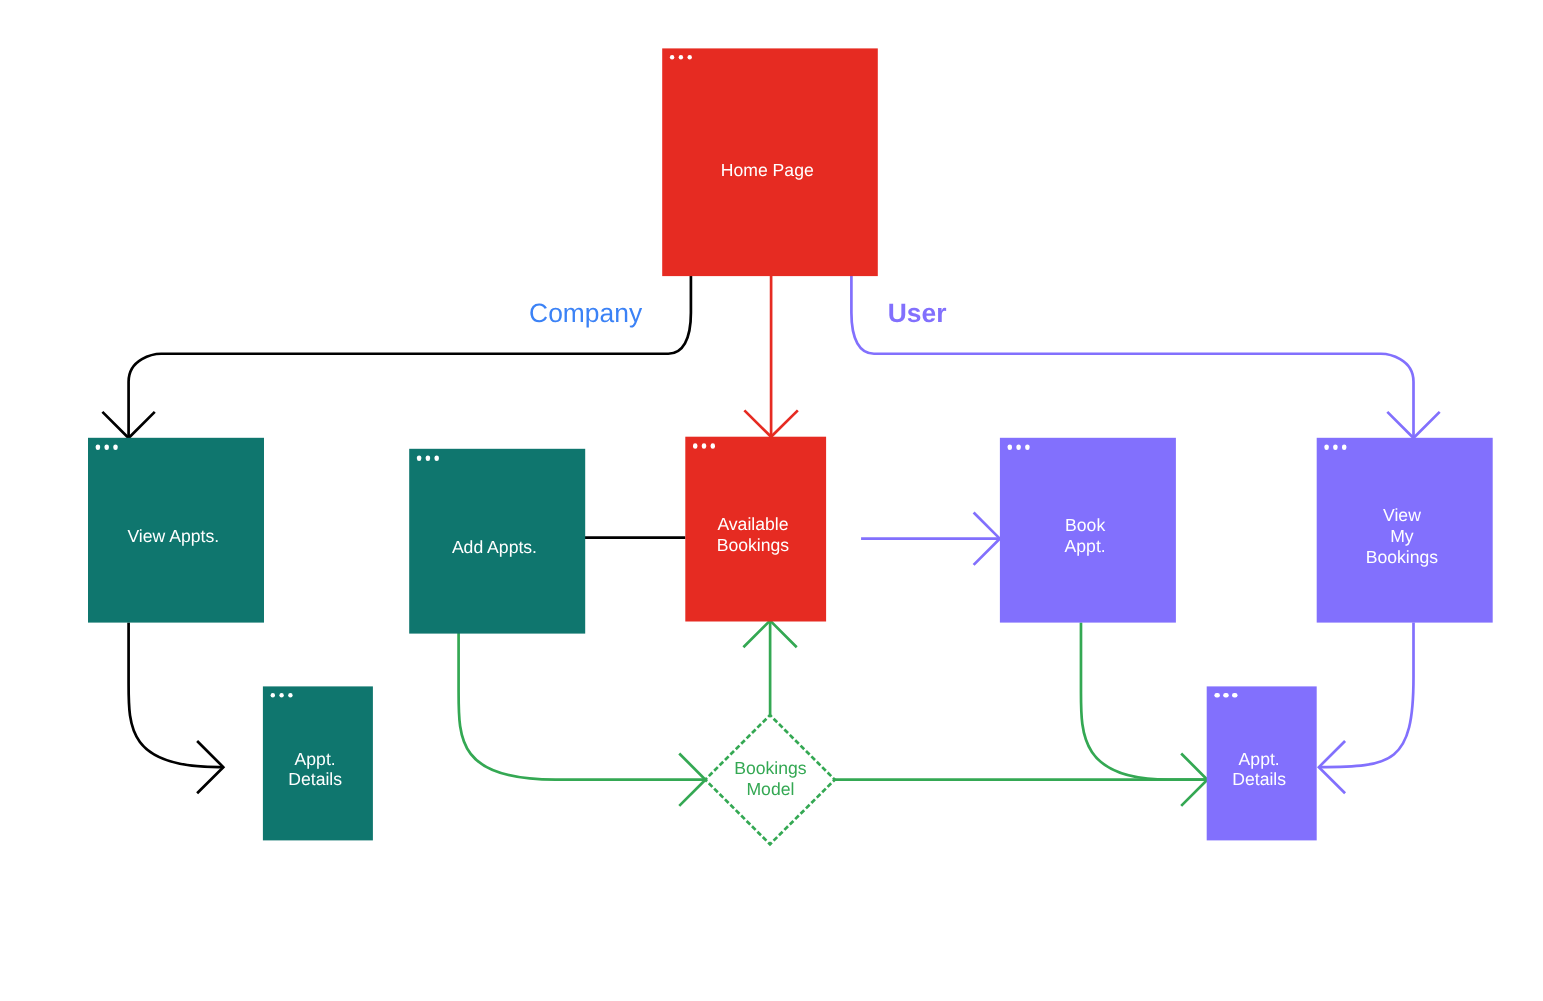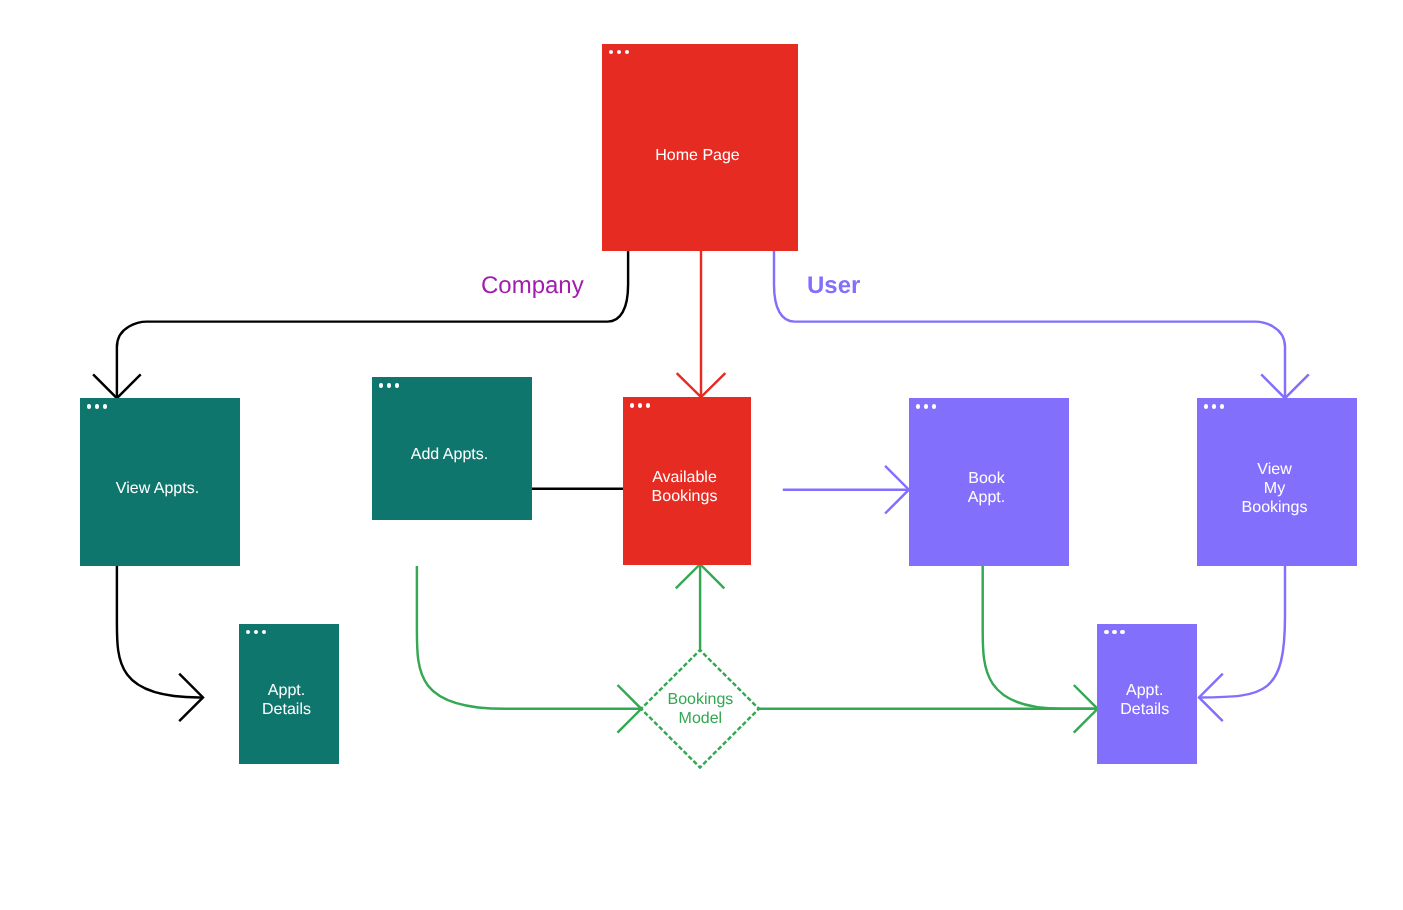--- a/index.html
+++ b/index.html
@@ -17,21 +17,21 @@
   .e-green{stroke:#34A853;}
   .diamond-dashed{stroke:#34A853;stroke-width:2.3;stroke-dasharray:4.62 2.31;stroke-dashoffset:2.31;fill:none;stroke-linecap:butt;}
   .card.red{background:#E62B22;}
   .card.black{background:#0f766e;margin-left:36px;}
   .card.purple{background:#8270FD;}
   .card .label{color:#fff;}
   .dots{position:absolute;left:7.1px;top:6.3px;display:flex;gap:3.7px;}
   .dots i{display:block;width:4.3px;height:4.3px;border-radius:50%;background:#fff;}
   .diamond-label .label{color:#34A853;top:1.6px;left:0.4px;line-height:18.9px;}
   .edge-label{filter:blur(0px);position:absolute;font-size:24px;line-height:28px;white-space:nowrap;}
-  .edge-label.black{color:#a21caf;}
+  .edge-label.black{color:#3b82f6;}
   .edge-label.purple{color:#8270FD;font-weight:bold;}
 </style>
 </head>
 <body>
 
 <div id="stage">
 
   <svg class="edges" viewBox="0 0 1403 910" width="1403" height="910">
 
     <g>
@@ -104,21 +104,21 @@
 
   <div class="node card black" style="left:44px;top:398px;width:160px;height:168px;">
     <span class="dots">
       <i></i>
         <i></i>
         <i></i>
     </span>
     <span class="label">View Appts.</span>
   </div>
 
-  <div class="node card black" style="left:336px;top:377px;width:160px;height:143px;">
+  <div class="node card black" style="left:336px;top:408px;width:160px;height:168px;">
     <span class="dots">
       <i></i>
         <i></i>
         <i></i>
     </span>
     <span class="label">Add Appts.</span>
   </div>
 
   <div class="node card red" style="left:623px;top:397px;width:128px;height:167.5px;">
     <span class="dots">

